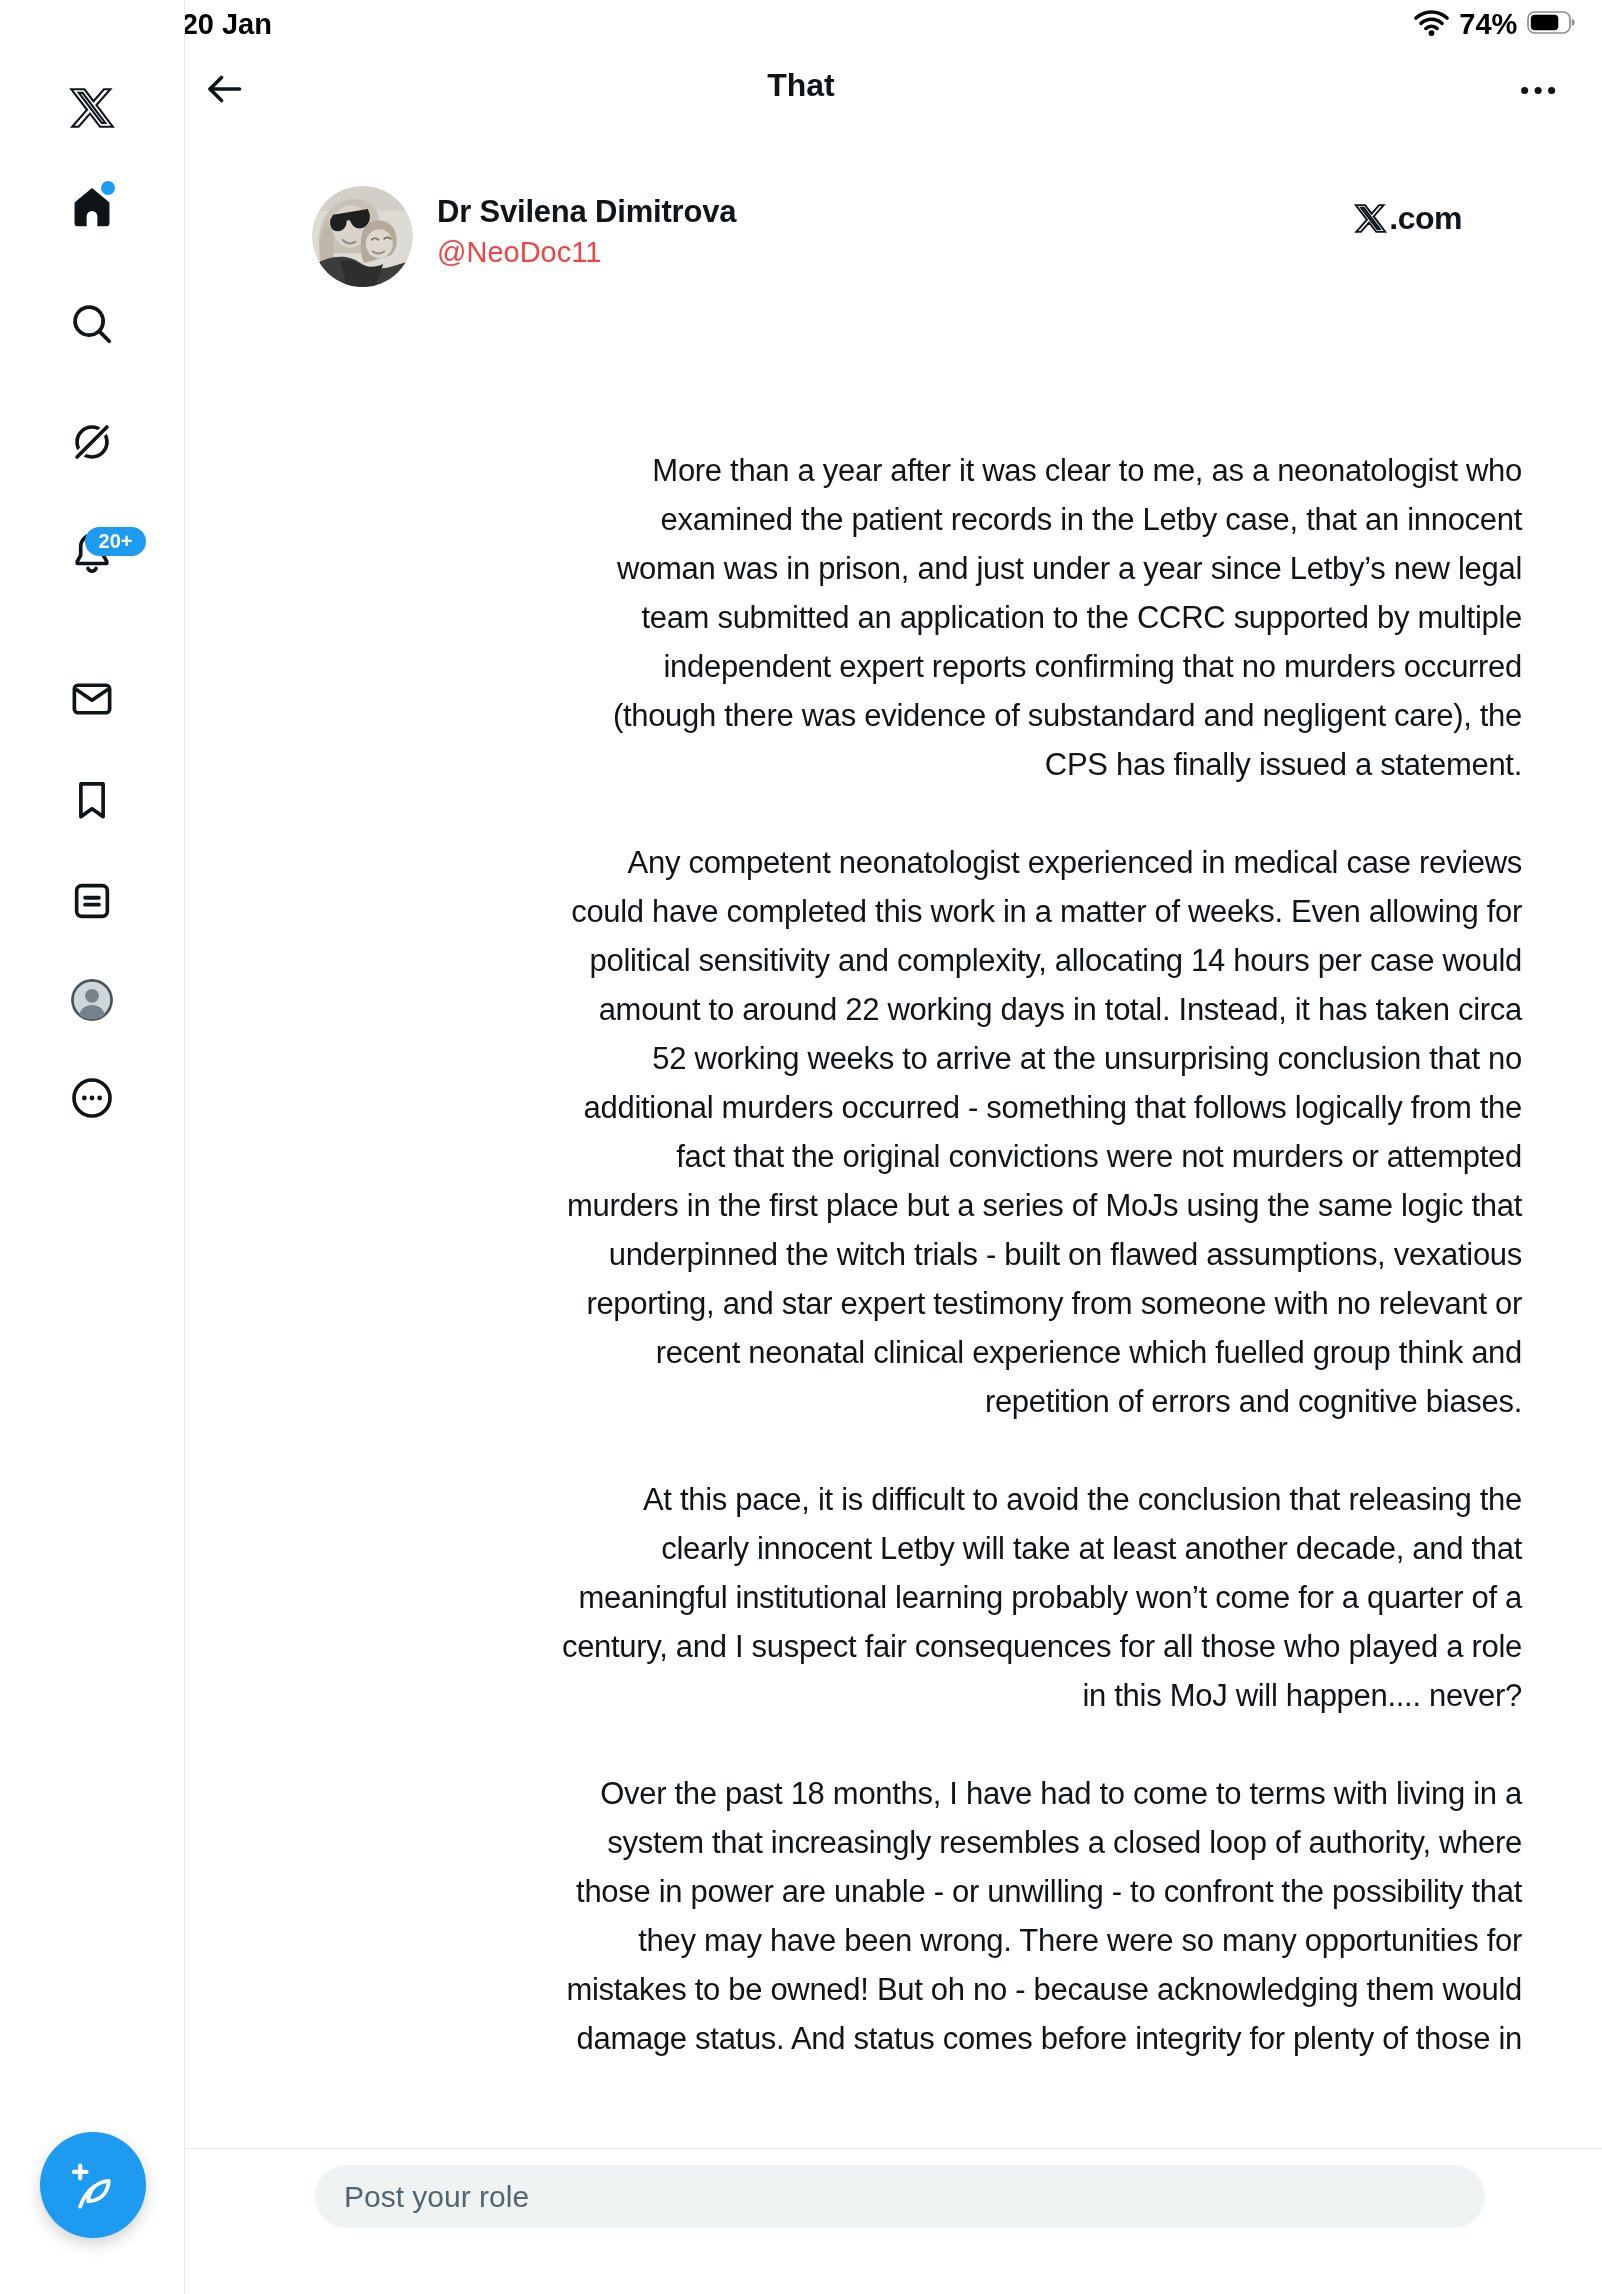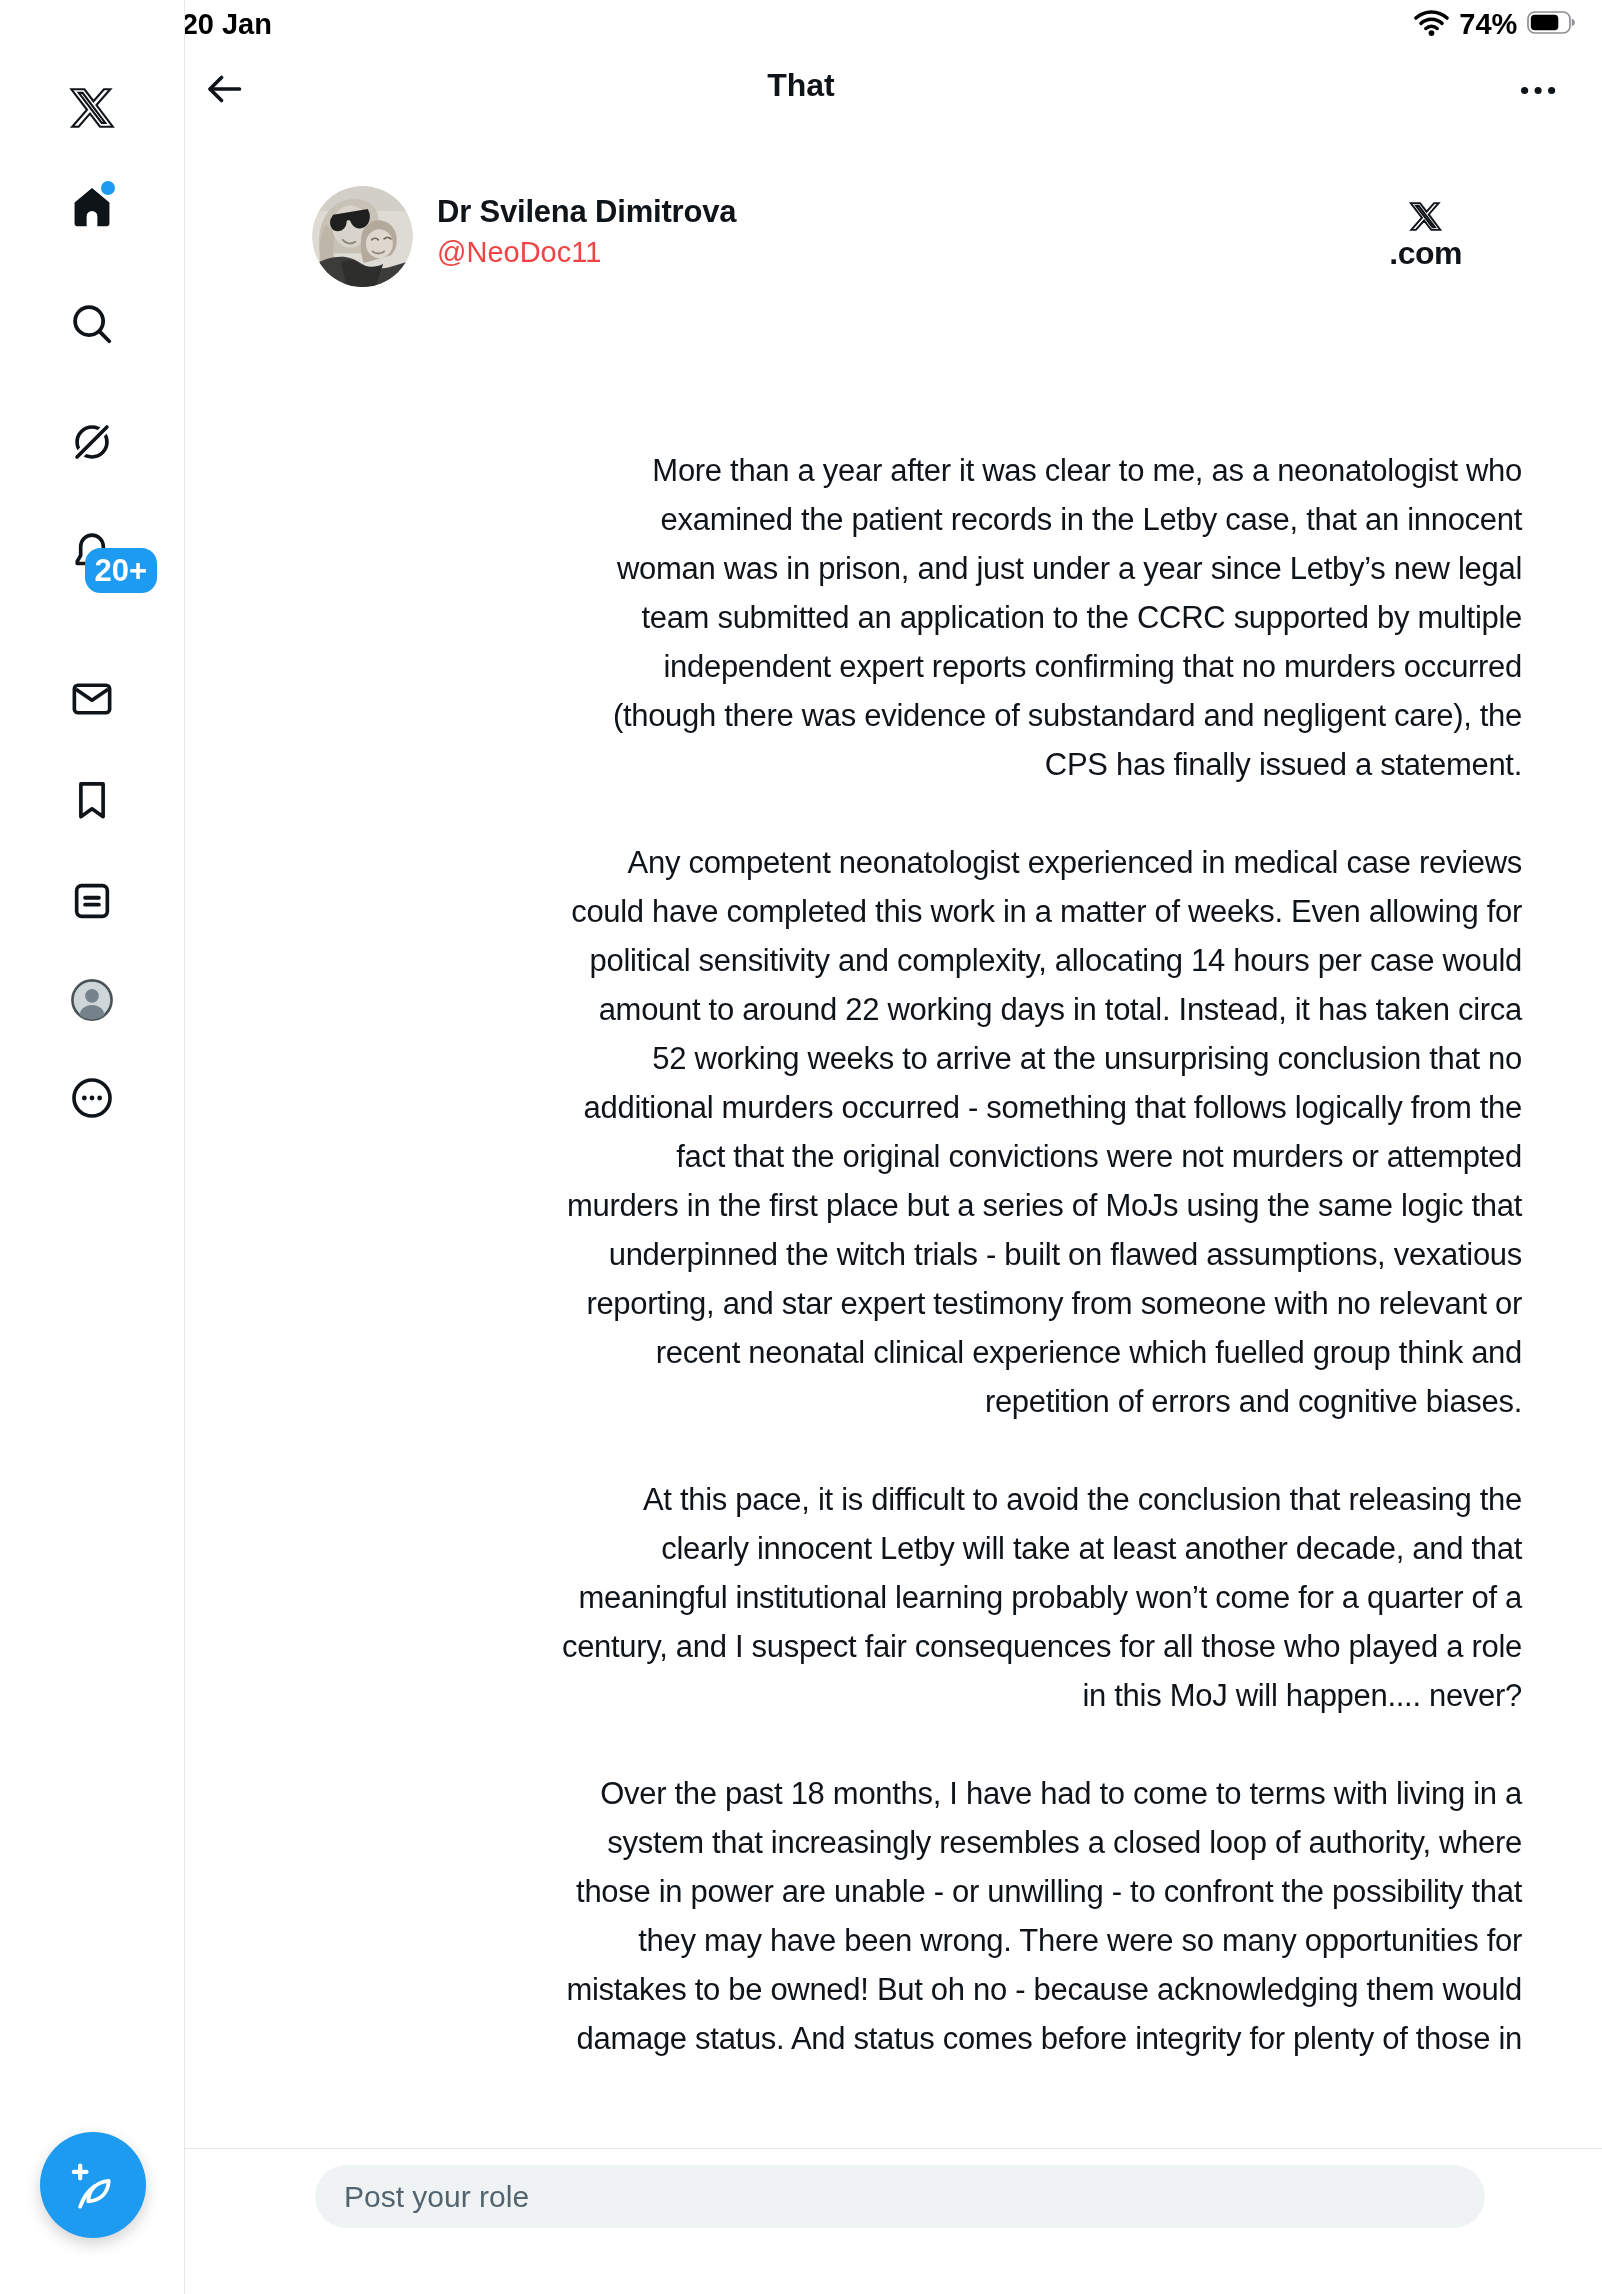--- a/index.html
+++ b/index.html
@@ -17,39 +17,39 @@
   .statusbar-right { right:25px; top:7.7px; display:flex; align-items:center; gap:9.6px; }
   .battery-pct { font-size:29px; font-weight:600; color:#000; }
 
   
   .sidebar { left:0; top:0; bottom:0; width:185px; background:#fff;
     border-right:1px solid #e3e8ea; z-index:3; }
   .side-ic { position:absolute; left:69px; width:46px; height:46px; cursor:pointer; }
   .side-ic svg { width:46px; height:46px; display:block; }
   .home-dot { position:absolute; left:101px; top:181px; width:14.4px; height:14.4px;
     border-radius:50%; background:#1d9bf0; }
-  .notif-badge { position:absolute; left:85px; top:527px; min-width:61px; height:45px;
-    background:#1d9bf0; color:#fff; border-radius:15.4px; font-size:31px; font-weight:700;
-    display:flex; align-items:center; justify-content:center; padding:0 9.6px; z-index:2;margin-top:21px; }
+  .notif-badge { position:absolute; left:85px; top:527px; min-width:61px; height:29px;
+    background:#1d9bf0; color:#fff; border-radius:15.4px; font-size:20px; font-weight:700;
+    display:flex; align-items:center; justify-content:center; padding:0 9.6px; z-index:2; }
 
   
   .back-btn { left:203px; top:68px; width:42px; height:42px; cursor:pointer; }
   .page-title { left:0; right:0; top:67px; text-align:center;
     font-size:32px; font-weight:700; color:#0f1419; }
   .overflow-btn { left:1514px; top:77px; width:54px; height:27px; cursor:pointer; }
 
   
   .main { position:absolute; left:185px; top:0; right:0; bottom:0;text-align:right; }
   .avatar { position:absolute; left:127px; top:186px; width:101px; height:101px;
     border-radius:50%; overflow:hidden; cursor:pointer; }
   .author-name { position:absolute; left:252px; top:194px; font-size:31px;
     font-weight:700; color:#0f1419; letter-spacing:-0.2px; }
   .author-handle { position:absolute; left:252px; top:236px; font-size:29px;
     color:#ef4444; }
-  .xcom { position:absolute; right:140px; top:200px; display:flex; align-items:center; gap:1.9px;flex-direction:column; }
+  .xcom { position:absolute; right:140px; top:200px; display:flex; align-items:center; gap:1.9px; }
   .xcom svg { width:33px; height:33px; }
   .xcom span { font-size:32px; font-weight:800; color:#0f1419; letter-spacing:-0.5px; }
 
   .post-link { position:absolute; left:127px; top:346px; font-size:32px;
     color:#1d9bf0; letter-spacing:-0.3px; cursor:pointer; text-decoration:none; display:block; }
 
   .post-body { position:absolute; left:127px; top:446px; width:1186px;
     font-size:31px; line-height:49px; color:#0f1419; letter-spacing:-0.3px;margin-left:24px; }
   .post-body p { white-space:pre-line; margin:0 0 49px 0; }
 

